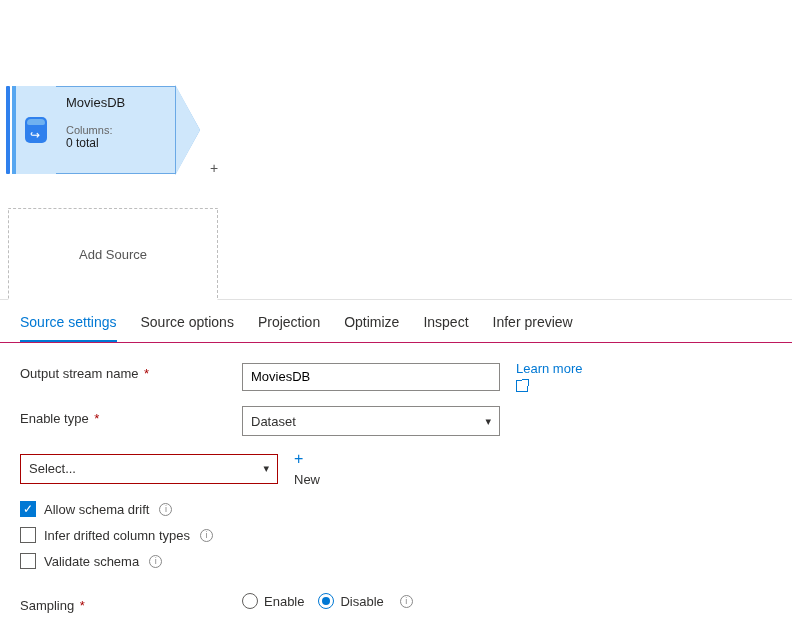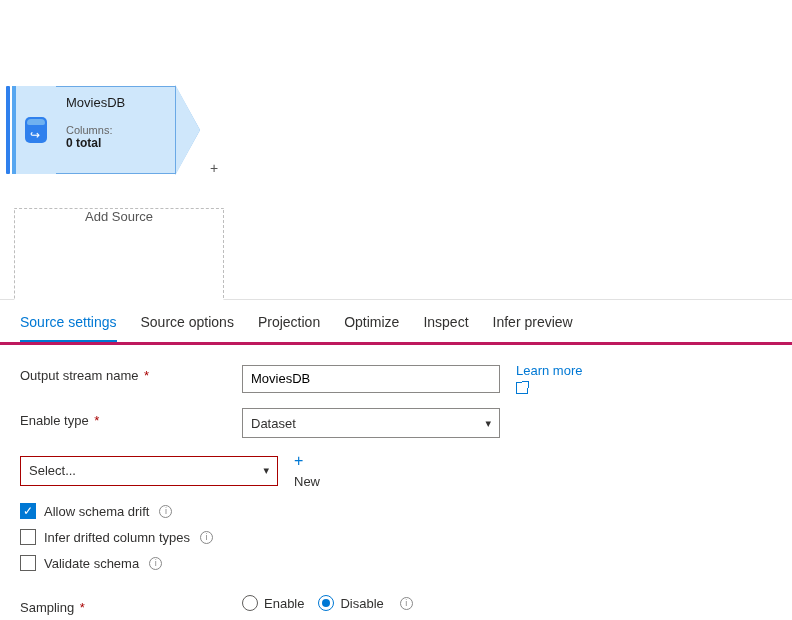--- a/index.html
+++ b/index.html
@@ -29,32 +29,32 @@
     width: 0; height: 0; border-top: 44px solid transparent; border-bottom: 44px solid transparent;
     border-left: 24px solid #cfe7fb; position: relative;
   }
   .source-node .arrowhead::before {
     content: ""; position: absolute; left: -25px; top: -45px; width: 0; height: 0;
     border-top: 45px solid transparent; border-bottom: 45px solid transparent;
     border-left: 25px solid #6aa9e6; z-index: -1;
   }
   .source-node .title { font-size: 13px; color: #1b1b1b; margin-bottom: 14px; }
   .source-node .cols-label { font-size: 11px; color: #666; }
-  .source-node .cols-val { font-size: 12px; font-weight: 700; color: #1b1b1b; }
+  .source-node .cols-val { font-size: 12px; font-weight: 400; color: #1b1b1b; }
   .plus-after { position: absolute; top: 160px; left: 210px; font-size: 14px; color: #555; }
 
   .add-source {
-    position: absolute; top: 208px; left: 14px;
+    position: absolute; top: 208px; left: 8px;
     width: 210px; height: 92px; border: 1px dashed #bdbdbd; border-bottom: none; border-radius: 1px;
-    display: flex; justify-content: center; color: #555; font-size: 13px;
+    display: flex; align-items: center; justify-content: center; color: #555; font-size: 13px;
     background: #fff;
   }
 
   
-  .tabs { display: flex; gap: 24px; padding: 14px 20px 0 20px; border-bottom: 3px solid #be185d; }
+  .tabs { display: flex; gap: 24px; padding: 14px 20px 0 20px; border-bottom: 1px solid #be185d; }
   .tab { padding-bottom: 10px; font-size: 14px; color: #323130; cursor: pointer; border-bottom: 2px solid transparent; }
   .tab.active { color: #0078d4; border-bottom-color: #0078d4; font-weight: 400; }
 
   
   .form { padding: 18px 20px 10px 20px; }
   .row { display: flex; align-items: flex-start; margin-bottom: 14px; gap: 48px; }
   .row.multi { align-items: flex-start; }
   .row > .label { width: 174px; padding-top: 5px; font-size: 13px; color: #323130; }
   .req { color: #a80000; margin-left: 2px; }
   .control { display: flex; align-items: center; gap: 16px; }

